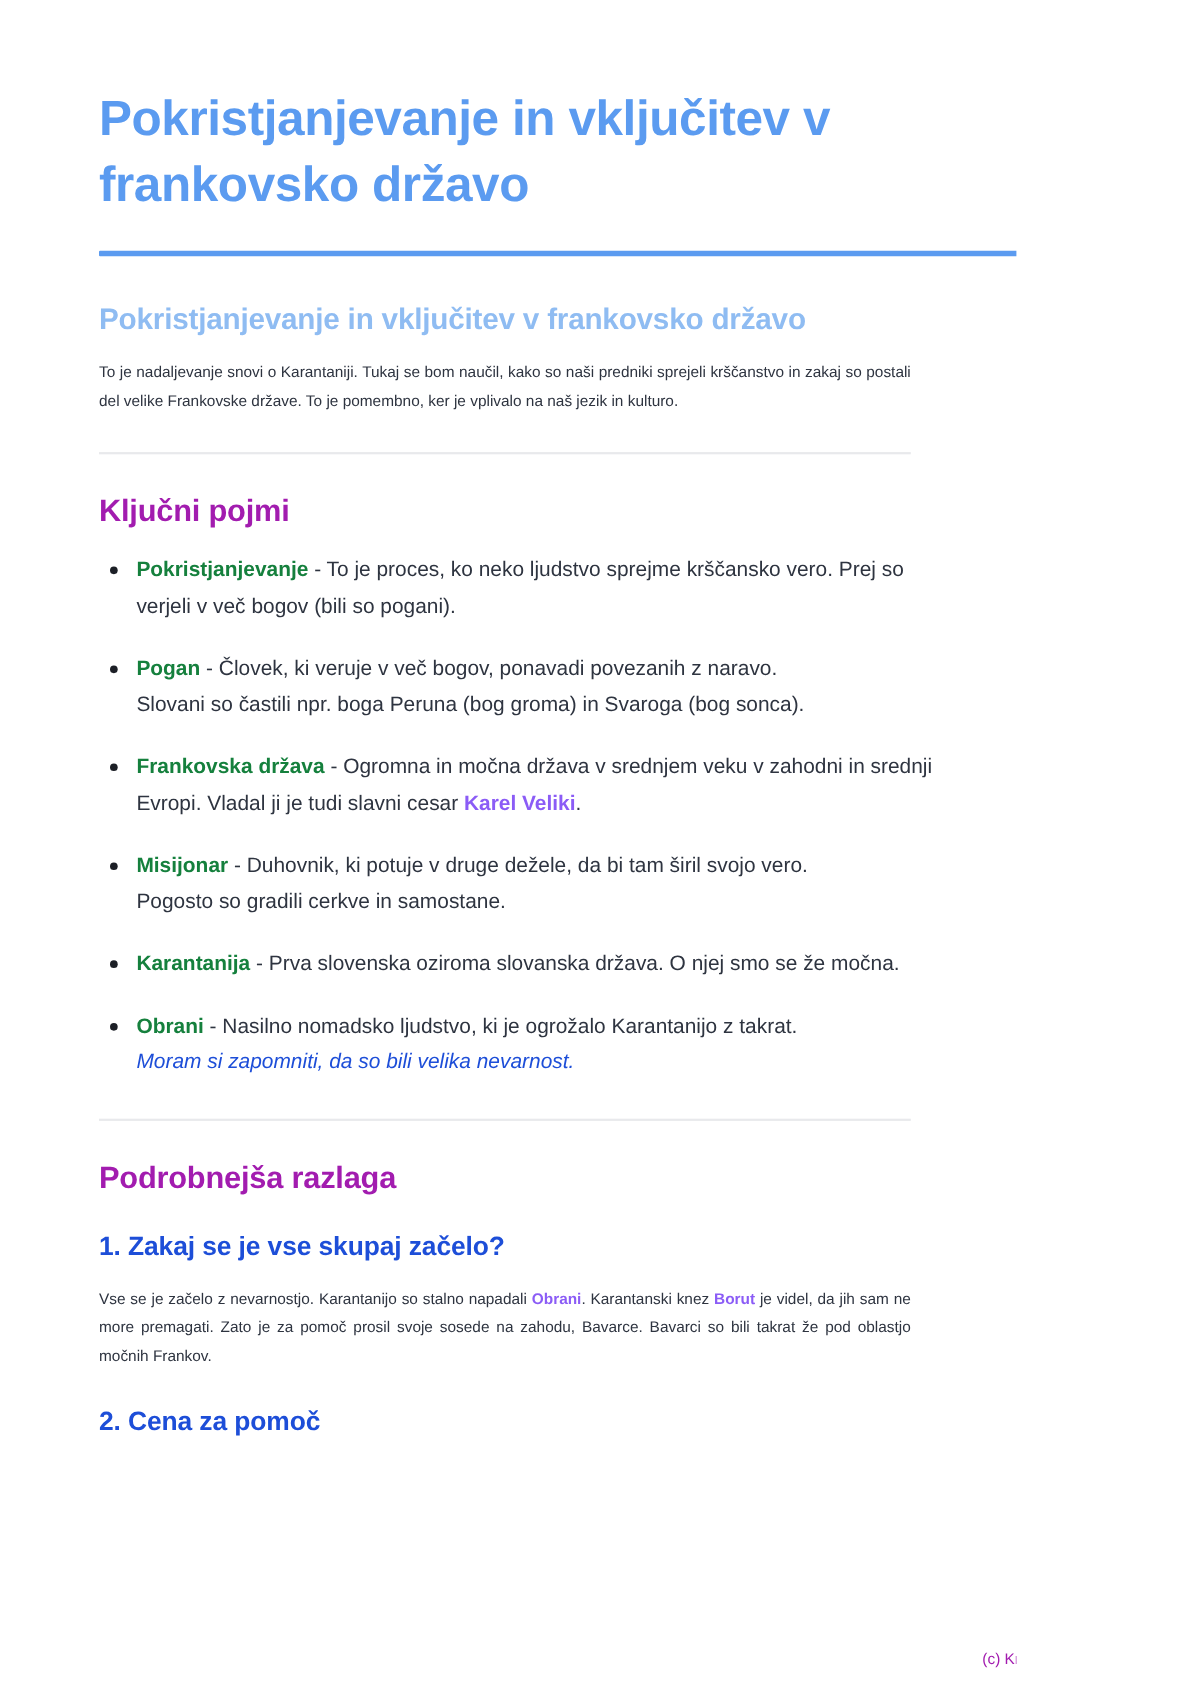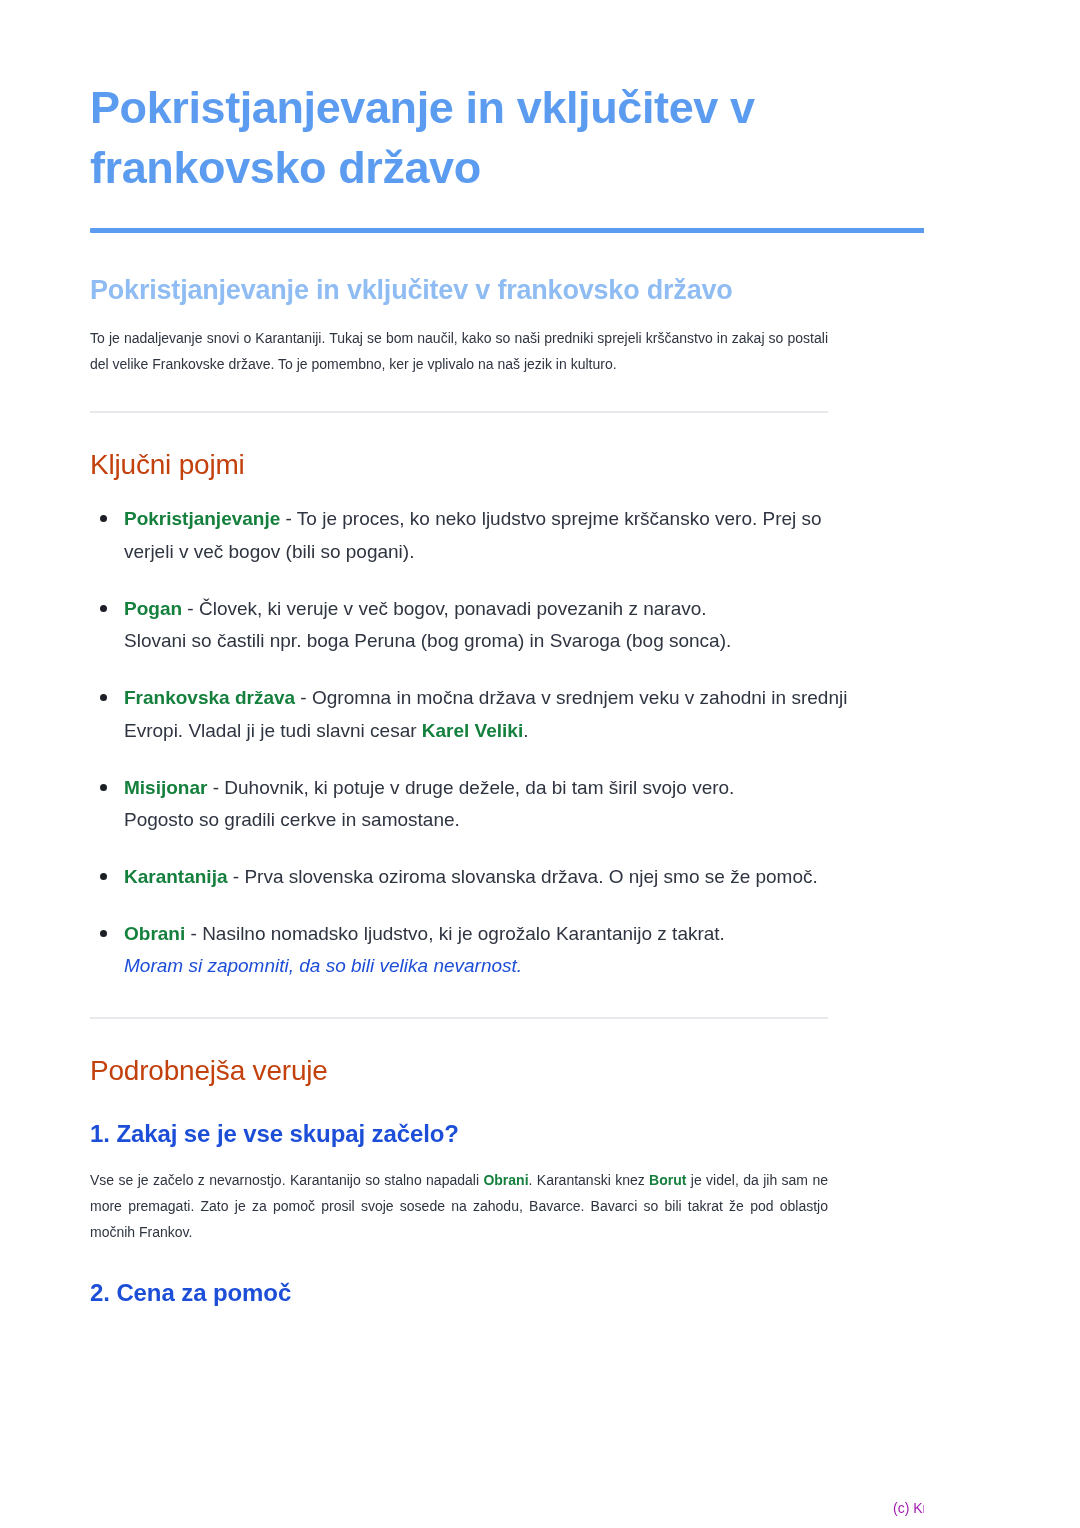--- a/index.html
+++ b/index.html
@@ -82,22 +82,22 @@
   .divider {
     margin-top: 34px;
     width: 738px;
     height: 2px;
     background: #e8e9ec;
   }
 
   .section-head {
     margin-top: 36px;
     font-size: 28px;
-    font-weight: normal;
-    color: #c2410c;
+    font-weight: bold;
+    color: #a21caf;
     letter-spacing: -0.2px;
   }
 
   .sub-head {
     margin-top: 33px;
     font-size: 24px;
     font-weight: bold;
     color: #1d4ed8;
     letter-spacing: -0.1px;
   }
@@ -131,21 +131,21 @@
   .term {
     font-weight: bold;
     color: #15803d;
   }
   .em {
     font-style: italic;
     color: #1d4ed8;
   }
   b.inline {
     font-weight: bold;
-    color: #15803d;
+    color: #8b5cf6;
   }
 
   .watermark {
     position: absolute;
     left: 893px;
     top: 1500px;
     font-size: 14px;
     color: #a21caf;
     white-space: nowrap;
   }
@@ -183,32 +183,32 @@
 
       <li>
         <span class="dot"></span><span class="term">Frankovska država</span><span> - </span><span>Ogromna in močna država v srednjem veku v zahodni in srednji Evropi. Vladal ji je tudi slavni cesar </span><b class="inline">Karel Veliki</b><span>.</span>
       </li>
 
       <li>
         <span class="dot"></span><span class="term">Misijonar</span><span> - </span><span>Duhovnik, ki potuje v druge dežele, da bi tam širil svojo vero.</span><br><span>Pogosto so gradili cerkve in samostane.</span>
       </li>
 
       <li>
-        <span class="dot"></span><span class="term">Karantanija</span><span> - </span><span>Prva slovenska oziroma slovanska država. O njej smo se že pomoč.</span>
+        <span class="dot"></span><span class="term">Karantanija</span><span> - </span><span>Prva slovenska oziroma slovanska država. O njej smo se že močna.</span>
       </li>
 
       <li>
         <span class="dot"></span><span class="term">Obrani</span><span> - </span><span>Nasilno nomadsko ljudstvo, ki je ogrožalo Karantanijo z takrat.</span><br><span class="em">Moram si zapomniti, da so bili velika nevarnost.</span>
       </li>
 
     </ul>
 
     <div class="divider"></div>
 
-    <div class="section-head">Podrobnejša veruje</div>
+    <div class="section-head">Podrobnejša razlaga</div>
 
     <div class="sub-head">1. Zakaj se je vse skupaj začelo?</div>
 
     <p class="para last-left"><span>Vse se je začelo z nevarnostjo. Karantanijo so stalno napadali </span><b class="inline">Obrani</b><span>. Karantanski knez </span><b class="inline">Borut</b><span> je videl, da jih sam ne more premagati. Zato je za pomoč prosil svoje sosede na zahodu, Bavarce. Bavarci so bili takrat že pod oblastjo močnih Frankov.</span></p>
 
     <div class="sub-head">2. Cena za pomoč</div>
 
   </div>
 
   <div class="watermark">(c) Knowunity 2025</div>

